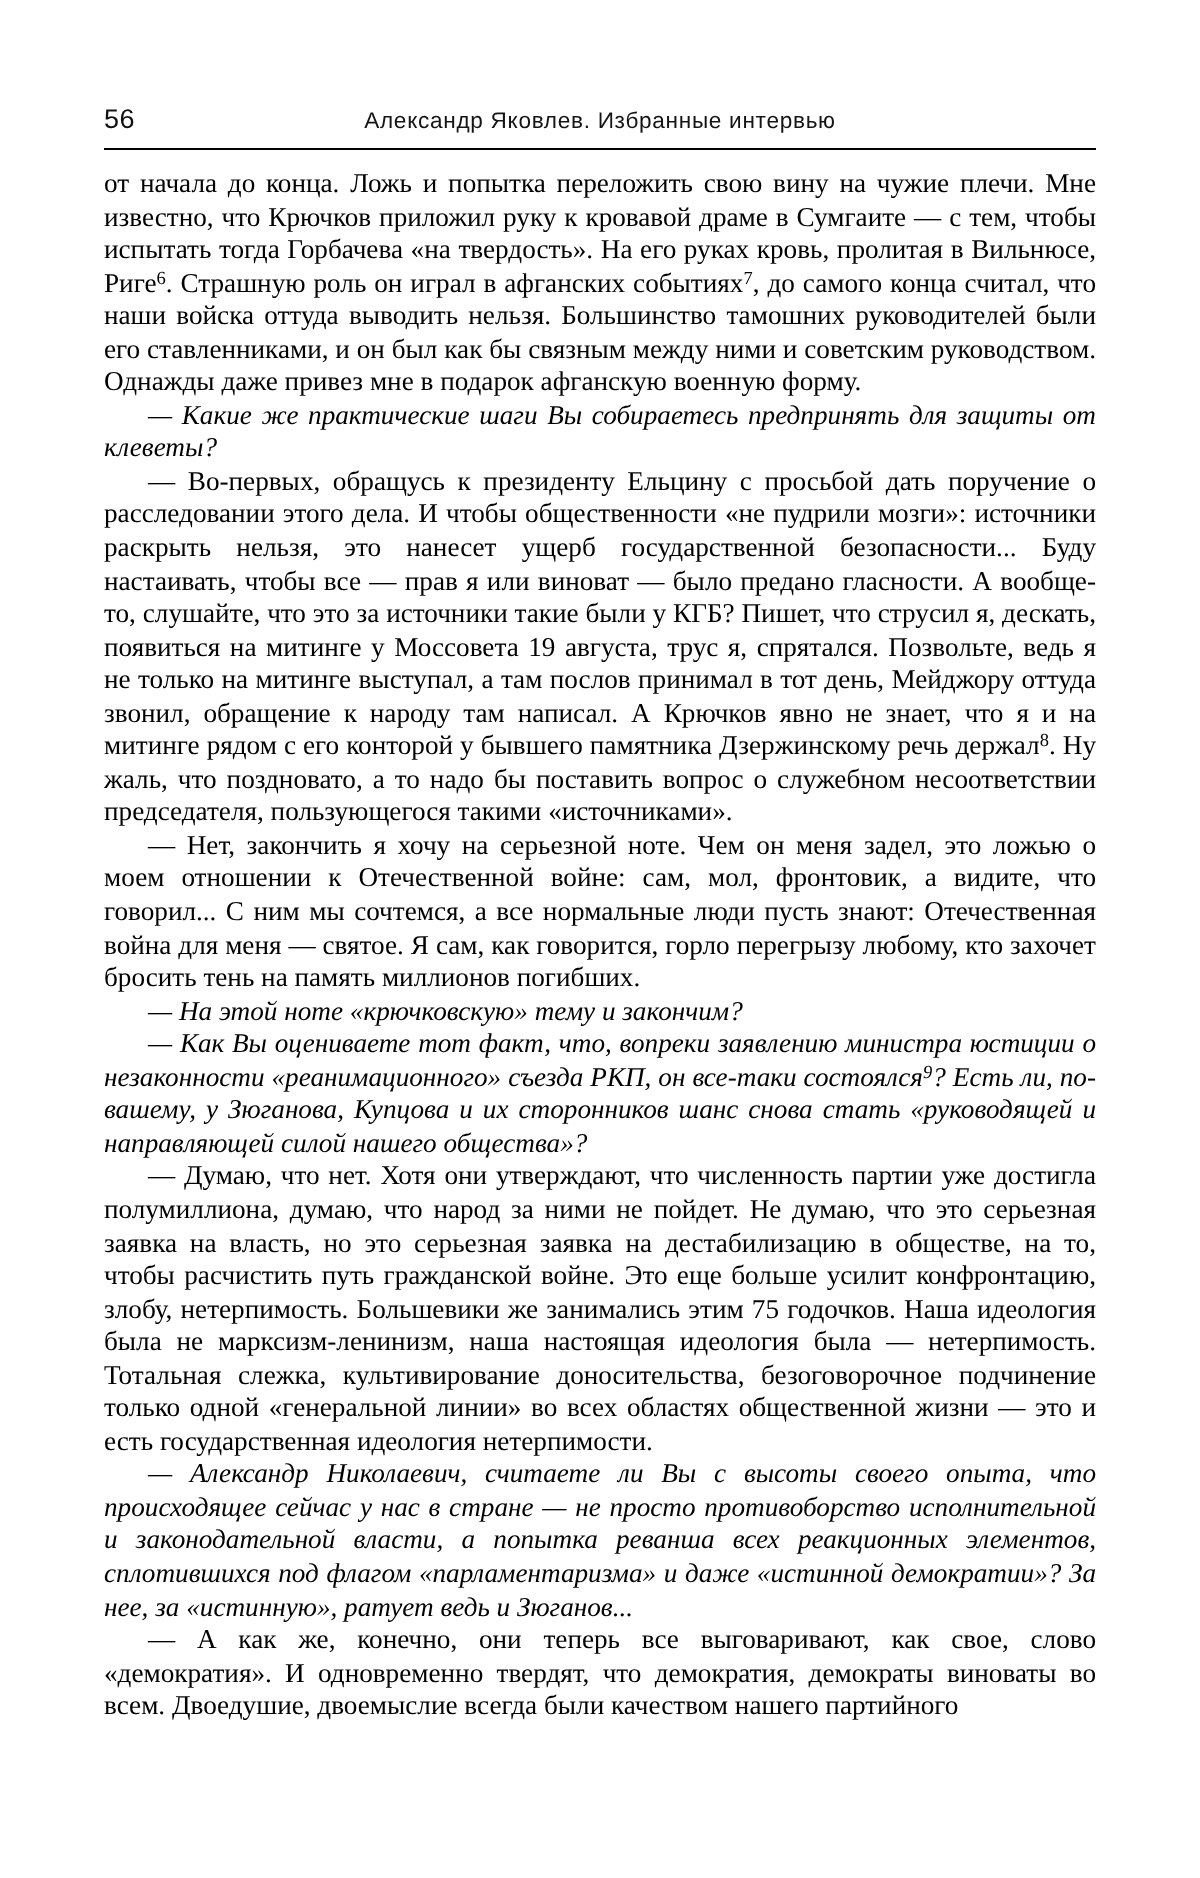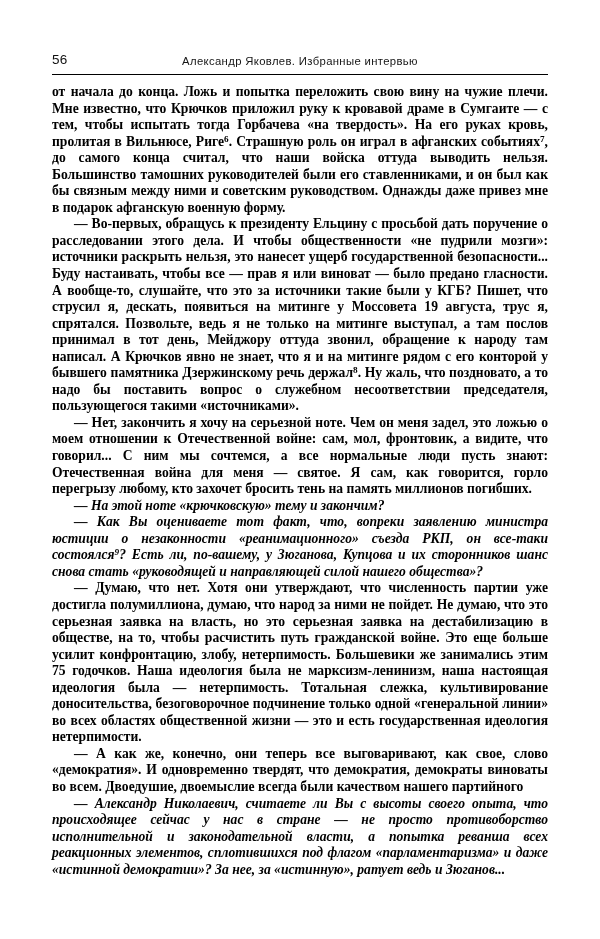--- a/index.html
+++ b/index.html
@@ -57,21 +57,20 @@
     top: 74px;
     width: 496px;
     height: 1.3px;
     background: #000000;
   }
   .body-text {
     position: absolute;
     left: 52px;
     top: 84px;
     width: 496px;
-    font-weight: bold;
   }
   p.para {
     margin: 0;
     padding: 0;
     font-size: 13.6px;
     line-height: 16.55px;
     text-align: justify;
     text-indent: 22px;
     hyphens: manual;
     -webkit-hyphens: manual;
@@ -96,22 +95,23 @@
 
   <div class="header">
     <span class="folio">56</span>
     <span class="runninghead">Александр Яковлев. Избранные интервью</span>
   </div>
 
   <div class="rule"></div>
 
   <div class="body-text" id="body-text">
       <p class="para noindent">от начала до конца. Ложь и попытка переложить свою вину на чужие плечи. Мне известно, что Крючков приложил руку к кровавой драме в Сумгаите — с тем, чтобы испытать тогда Горбачева «на твердость». На его руках кровь, пролитая в Вильнюсе, Риге<sup>6</sup>. Страшную роль он играл в афганских событиях<sup>7</sup>, до самого конца считал, что наши войска оттуда выводить нельзя. Большинство тамошних руководителей были его ставленниками, и он был как бы связным между ними и советским руководством. Однажды даже привез мне в подарок афганскую военную форму.</p>
+      <p class="para question">— Какие же практические шаги Вы собираетесь предпринять для защиты от клеветы?</p>
       <p class="para">— Во-первых, обращусь к президенту Ельцину с просьбой дать поручение о расследовании этого дела. И чтобы общественности «не пудрили мозги»: источники раскрыть нельзя, это нанесет ущерб государственной безопасности... Буду настаивать, чтобы все — прав я или виноват — было предано гласности. А вообще-то, слушайте, что это за источники такие были у КГБ? Пишет, что струсил я, дескать, появиться на митинге у Моссовета 19 августа, трус я, спрятался. Позвольте, ведь я не только на митинге выступал, а там послов принимал в тот день, Мейджору оттуда звонил, обращение к народу там написал. А Крючков явно не знает, что я и на митинге рядом с его конторой у бывшего памятника Дзержинскому речь держал<sup>8</sup>. Ну жаль, что поздновато, а то надо бы поставить вопрос о служебном несоответствии председателя, пользующегося такими «источниками».</p>
       <p class="para">— Нет, закончить я хочу на серьезной ноте. Чем он меня задел, это ложью о моем отношении к Отечественной войне: сам, мол, фронтовик, а видите, что говорил... С ним мы сочтемся, а все нормальные люди пусть знают: Отечественная война для меня — святое. Я сам, как говорится, горло перегрызу любому, кто захочет бросить тень на память миллионов погибших.</p>
       <p class="para question">— На этой ноте «крючковскую» тему и закончим?</p>
       <p class="para question">— Как Вы оцениваете тот факт, что, вопреки заявлению министра юстиции о незаконности «реанимационного» съезда РКП, он все-таки состоялся<sup>9</sup>? Есть ли, по-вашему, у Зюганова, Купцова и их сторонников шанс снова стать «руководящей и направляющей силой нашего общества»?</p>
       <p class="para">— Думаю, что нет. Хотя они утверждают, что численность партии уже достигла полумиллиона, думаю, что народ за ними не пойдет. Не думаю, что это серьезная заявка на власть, но это серьезная заявка на дестабилизацию в обществе, на то, чтобы расчистить путь гражданской войне. Это еще больше усилит конфронтацию, злобу, нетерпимость. Большевики же занимались этим 75 годочков. Наша идеология была не марксизм-ленинизм, наша настоящая идеология была — нетерпимость. Тотальная слежка, культивирование доносительства, безоговорочное подчинение только одной «генеральной линии» во всех областях общественной жизни — это и есть государственная идеология нетерпимости.</p>
+      <p class="para question">— Александр Николаевич, считаете ли Вы с высоты своего опыта, что происходящее сейчас у нас в стране — не просто противоборство исполнительной и законодательной власти, а попытка реванша всех реакционных элементов, сплотившихся под флагом «парламентаризма» и даже «истинной демократии»? За нее, за «истинную», ратует ведь и Зюганов...</p>
       <p class="para">— А как же, конечно, они теперь все выговаривают, как свое, слово «демократия». И одновременно твердят, что демократия, демократы виноваты во всем. Двоедушие, двоемыслие всегда были качеством нашего партийного</p>
-      <p class="para question">— Александр Николаевич, считаете ли Вы с высоты своего опыта, что происходящее сейчас у нас в стране — не просто противоборство исполнительной и законодательной власти, а попытка реванша всех реакционных элементов, сплотившихся под флагом «парламентаризма» и даже «истинной демократии»? За нее, за «истинную», ратует ведь и Зюганов...</p>
     </div>
 
 </div>
 
 </body></html>

